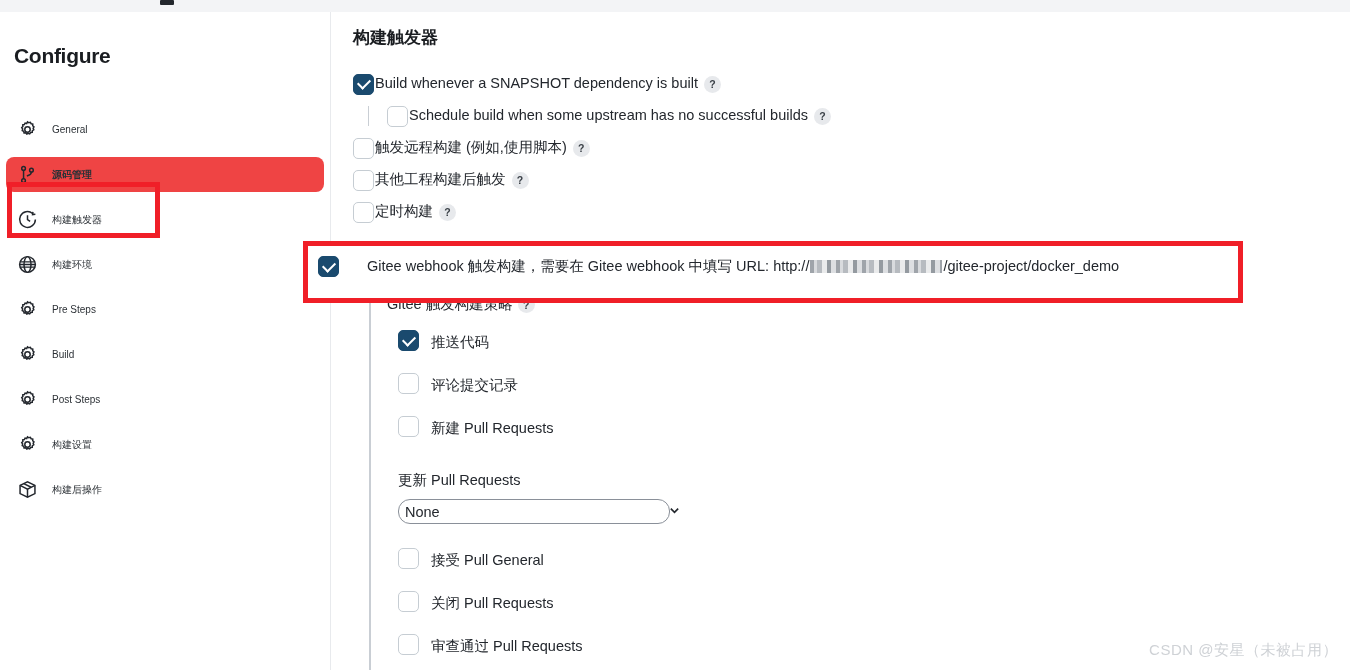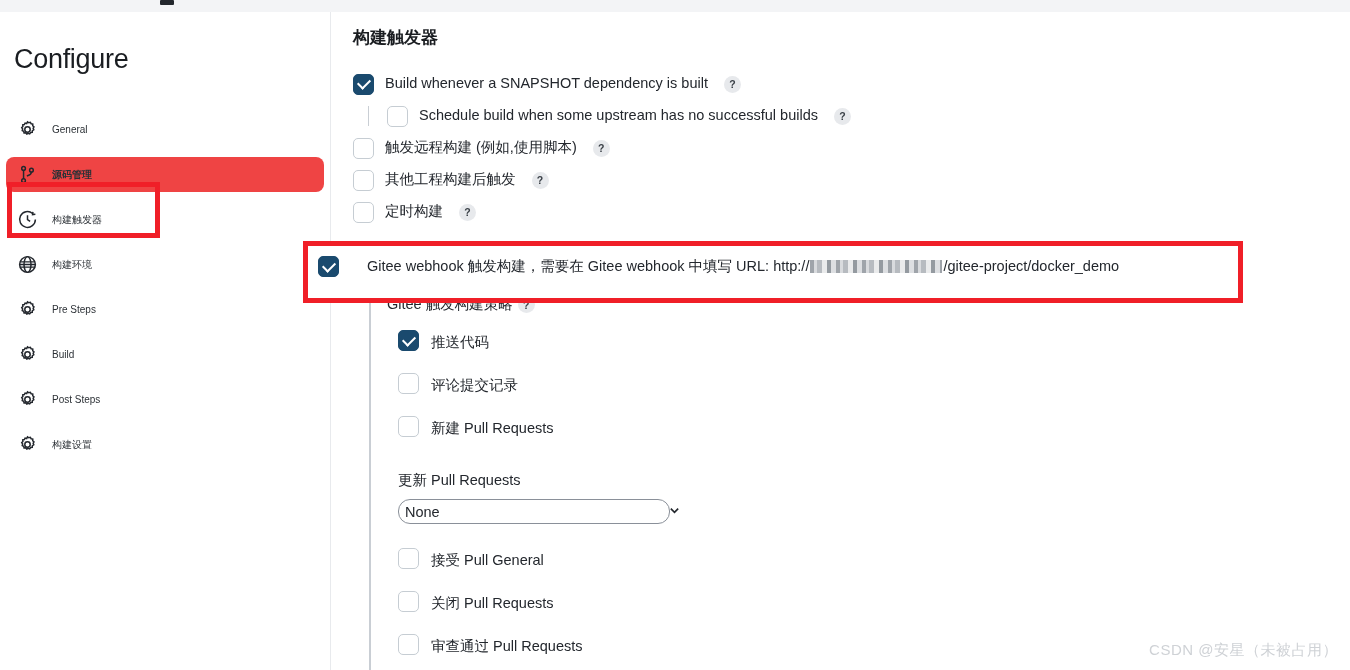--- a/index.html
+++ b/index.html
@@ -23,21 +23,21 @@
     background:#23272d; border-radius:1px;
   }
 
   
   .sidebar {
     position:absolute; left:0; top:12px; width:330px; height:658px;
     background:#ffffff;
   }
   .configure-title {
     position:absolute; left:14px; top:32px;
-    font-size:27px; font-weight:normal; letter-spacing:-0.3px;
+    font-size:21px; font-weight:bold; letter-spacing:-0.3px;
     color:#1a1d21;
   }
   .nav { position:absolute; left:6px; top:100px; width:318px; }
   .nav-item {
     display:flex; align-items:center; gap:14px;
     height:35px; padding-left:10px; margin-bottom:10px;
     border-radius:8px; cursor:pointer;
     color:#2c3136; font-size:10px;
   }
   .nav-item.active { background:#ef4444; font-weight:bold; }
@@ -54,21 +54,21 @@
     background:#ffffff; border-left:1px solid #e8eaed;
   }
   .section-title {
     position:absolute; left:22px; top:14px;
     font-size:17px; font-weight:bold; color:#1a1d21;
   }
 
   .rows { position:absolute; left:22px; top:60px; width:980px; }
 
   .row {
-    display:flex; align-items:center; gap:11px;
+    display:flex; align-items:center; gap:1px;
     min-height:24px; margin-bottom:8px; position:relative;
   }
   .row.indented { padding-left:34px; }
 
   
   .cb {
     width:21px; height:21px; border-radius:5px; flex:0 0 21px;
     border:1.5px solid #c6cdd3; background:#fff;
     display:flex; align-items:center; justify-content:center;
     cursor:pointer;
@@ -247,20 +247,31 @@
       <div class="nav-item">
         <span class="nav-icon">
           <svg width="21" height="21" viewBox="0 0 24 24" fill="none" stroke="currentColor" stroke-width="1.7">
             <path d="M12 3.2l1.5 1.1 1.8-.5.9 1.7 1.85.35-.1 1.9 1.45 1.2-.95 1.65.75 1.75-1.6 1.05-.15 1.9-1.85.2-1.1 1.55-1.75-.7-1.6.95-1.2-1.45-1.9.05-.35-1.85-1.7-.85.5-1.8-1.1-1.5 1.35-1.35-.2-1.9 1.9-.35.8-1.7 1.8.55z"></path>
             <circle cx="12" cy="12" r="3.1"></circle>
           </svg>
         </span>
         <span class="nav-label">构建设置</span>
       </div>
 
+      <div class="nav-item">
+        <span class="nav-icon">
+          <svg width="21" height="21" viewBox="0 0 24 24" fill="none" stroke="currentColor" stroke-width="1.7">
+            <path d="M3.5 7.3L12 3.2l8.5 4.1v9.4L12 20.8 3.5 16.7z"></path>
+            <path d="M3.5 7.3L12 11.5l8.5-4.2"></path>
+            <path d="M12 11.5v9.3"></path>
+            <path d="M7.7 5.2l8.5 4.2"></path>
+          </svg>
+        </span>
+        <span class="nav-label">构建后操作</span>
+      </div>
 
     </div>
   </div>
 
   <div class="main">
 
     <div class="section-title">构建触发器</div>
 
     <div class="rows">
 

